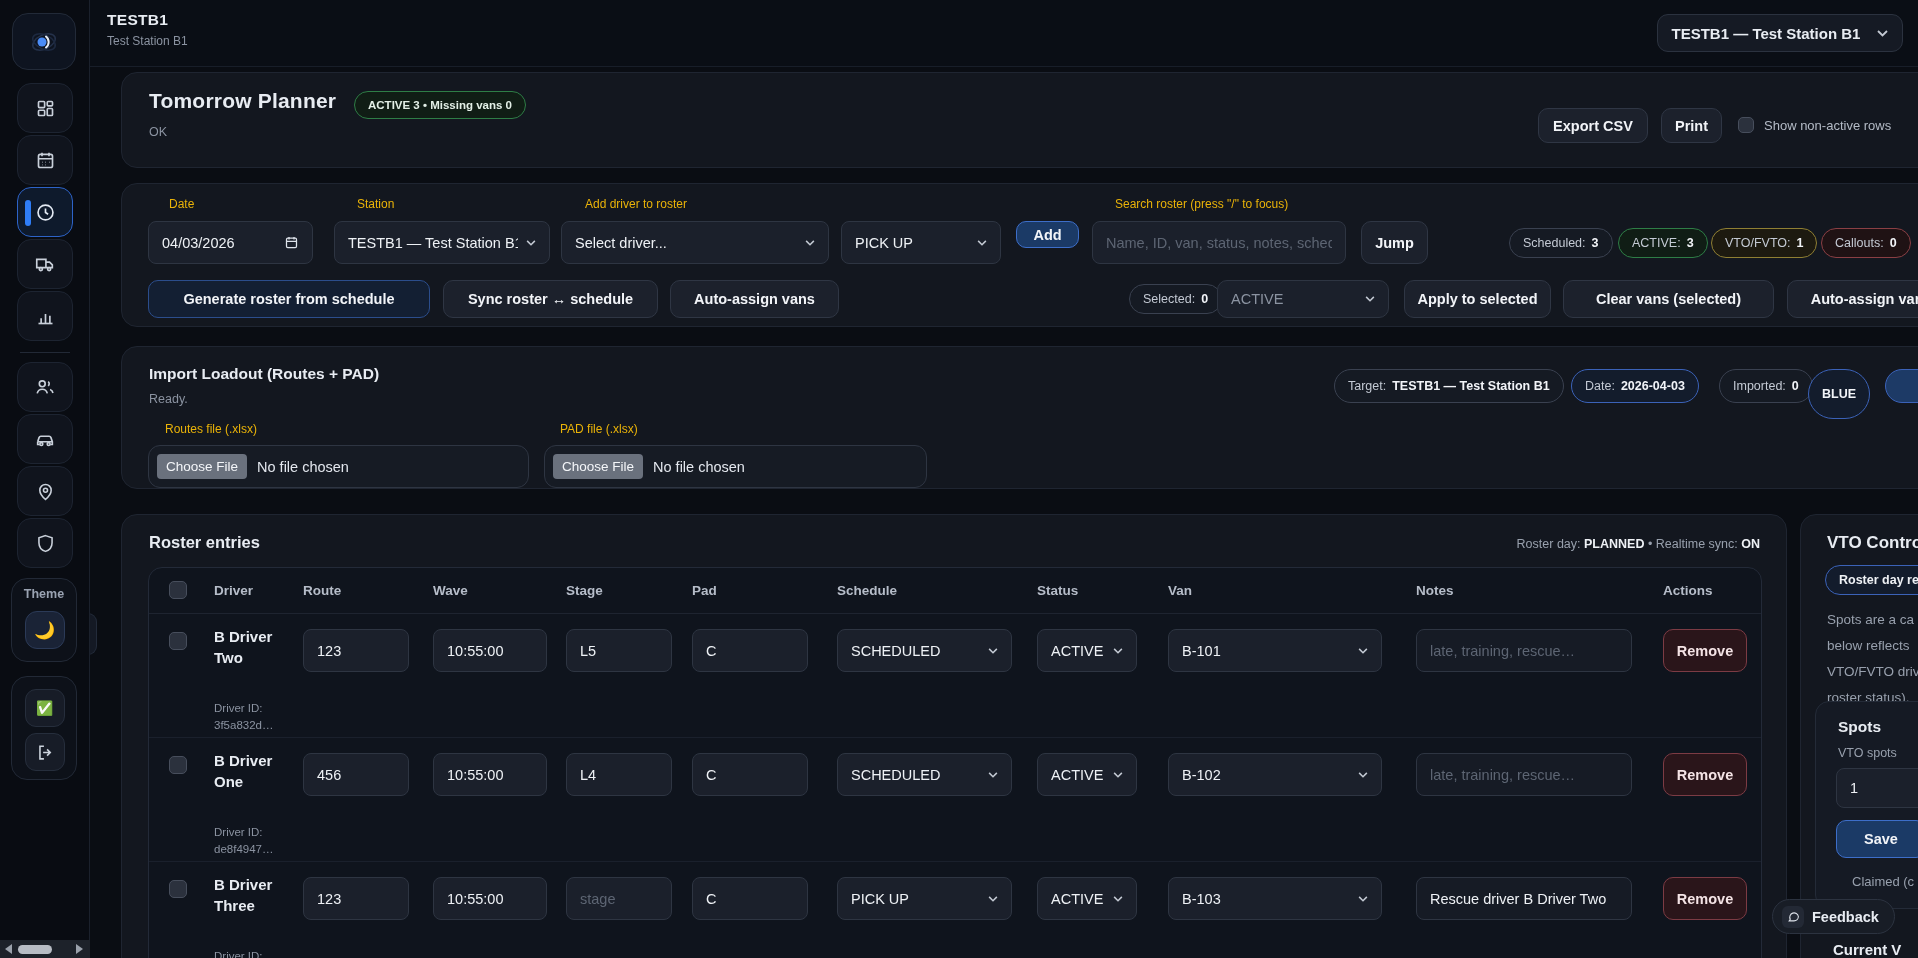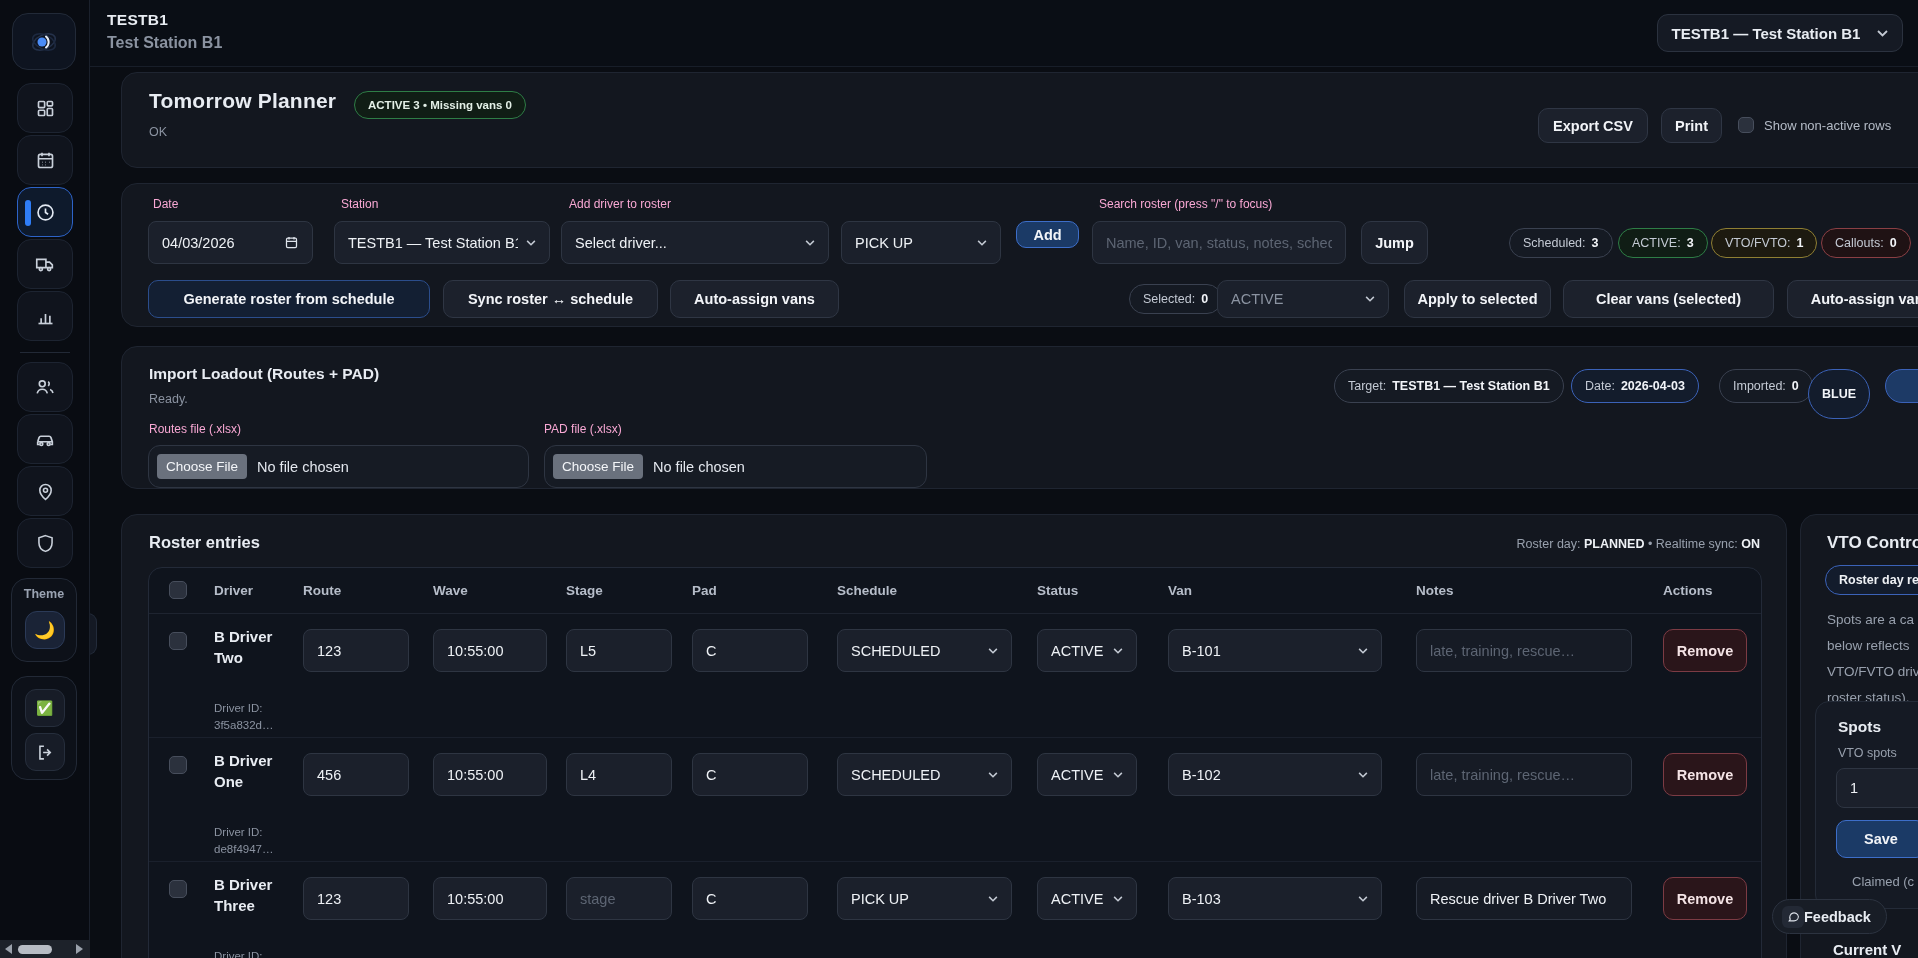--- a/index.html
+++ b/index.html
@@ -28,34 +28,34 @@
   .mini-btn { position:absolute; left:13px; width:40px; height:38px; border-radius:11px; background:#171c27; border:1px solid #262e3c; display:flex; align-items:center; justify-content:center; color:#ccd3dd; }
   .hscrollbar { position:absolute; left:0; top:940px; width:90px; height:18px; background:#1d222a; display:flex; align-items:center; }
   .scroll-arrow { width:0; height:0; border-top:5px solid transparent; border-bottom:5px solid transparent; }
   .scroll-arrow.left { margin-left:5px; border-right:7px solid #9aa1ab; }
   .scroll-arrow.right { margin-left:auto; margin-right:7px; border-left:7px solid #9aa1ab; }
   .scroll-thumb { margin-left:6px; width:34px; height:9px; border-radius:5px; background:#b7bcc4; }
 
   
   #topbar { position:absolute; left:90px; top:0; width:1828px; height:67px; background:#0a0e15; border-bottom:1px solid #181e29; }
   .app-title { position:absolute; left:17px; top:11px; font-size:15.5px; font-weight:bold; letter-spacing:.3px; }
-  .app-sub { position:absolute; left:17px; top:34px; font-size:16px; color:#8b93a1;font-weight:bold; }
+  .app-sub { position:absolute; left:17px; top:34px; font-size:12px; color:#8b93a1; }
   .station-pill { position:absolute; left:1567px; top:14px; width:246px; height:38px; border-radius:11px; background:#151a24; border:1px solid #2b323f; display:flex; align-items:center; justify-content:center; gap:9px; font-size:15px; font-weight:bold; }
 
   
   .card { position:absolute; left:121px; background:#13171f; border:1px solid #1f2531; border-radius:16px; }
   #card-planner { top:72px;  width:1829px; height:96px; }
   #card-controls{ top:183px; width:1829px; height:144px; }
   #card-import  { top:346px; width:1829px; height:143px; }
   #card-roster  { top:514px; width:1666px; height:466px; }
 
   .h1 { font-size:21px; font-weight:bold; letter-spacing:.2px; }
   .h2 { font-size:15.5px; font-weight:bold; }
   .muted { color:#8b93a1; font-size:12.5px; }
-  .flabel { position:absolute; font-size:12px; color:#f9a8d4; white-space:nowrap; }
+  .flabel { position:absolute; font-size:12px; color:#eab308; white-space:nowrap;margin-left:16px; }
 
   .btn { display:flex; align-items:center; justify-content:center; background:#1c212c; border:1px solid #2f3644; border-radius:10px; color:#f2f4f8; font-weight:bold; font-size:14.5px; white-space:nowrap; }
   .btn-blueoutline { background:#131f33; border:1px solid #2b4d8c; }
   .btn-blue { background:#1b3a66; border:1px solid #3d6ec9; }
   .btn-remove { background:#2a151a; border:1px solid #7c3b44; color:#f4e3e5; }
 
   .field { display:flex; align-items:center; background:#1b202b; border:1px solid #2e3542; border-radius:8px; color:#eef1f5; font-size:14.5px; padding:0 13px; }
   .field input { background:transparent; border:none; outline:none; color:#eef1f5; font-size:14.5px; width:100%; font-family:"Liberation Sans", sans-serif; }
   .field input::placeholder { color:#5d6573; }
   .sel { justify-content:space-between; }
@@ -85,21 +85,21 @@
   .drv-name { position:absolute; left:65px; top:12px; width:64px; font-size:15px; font-weight:bold; line-height:21px; }
   .drv-id { position:absolute; left:65px; top:86px; font-size:11.5px; color:#8b93a1; line-height:17px; white-space:nowrap; }
   .cellfield { position:absolute; top:15px; height:43px; }
 
   
   #vto-panel { position:absolute; left:1800px; top:514px; width:240px; height:480px; background:#13171f; border:1px solid #1f2531; border-radius:16px; }
   .vto-line { font-size:13.5px; color:#98a0ad; line-height:26px; white-space:nowrap; }
   .spots-card { position:absolute; left:14px; top:186px; width:210px; height:208px; background:#151a24; border:1px solid #242b38; border-radius:14px; }
 
   
-  #feedback { position:absolute; left:1772px; top:899px; height:35px; padding:0 15px 0 9px; border-radius:18px; background:#181d26; border:1px solid #2c3340; display:flex; align-items:center; z-index:9; font-size:14.5px; font-weight:bold; }
+  #feedback { position:absolute; left:1772px; top:899px; height:35px; padding:0 15px 0 9px; border-radius:18px; background:#181d26; border:1px solid #2c3340; display:flex; align-items:center; gap:8px; z-index:9; font-size:14.5px; font-weight:bold; }
   .fb-icon { width:22px; height:22px; border-radius:6px; background:#232935; display:flex; align-items:center; justify-content:center; color:#dfe4ec; }
 
   svg { display:block; }
 </style>
 </head>
 <body>
 
 <div id="sidebar">
   <div class="logo-btn">
     <span>

